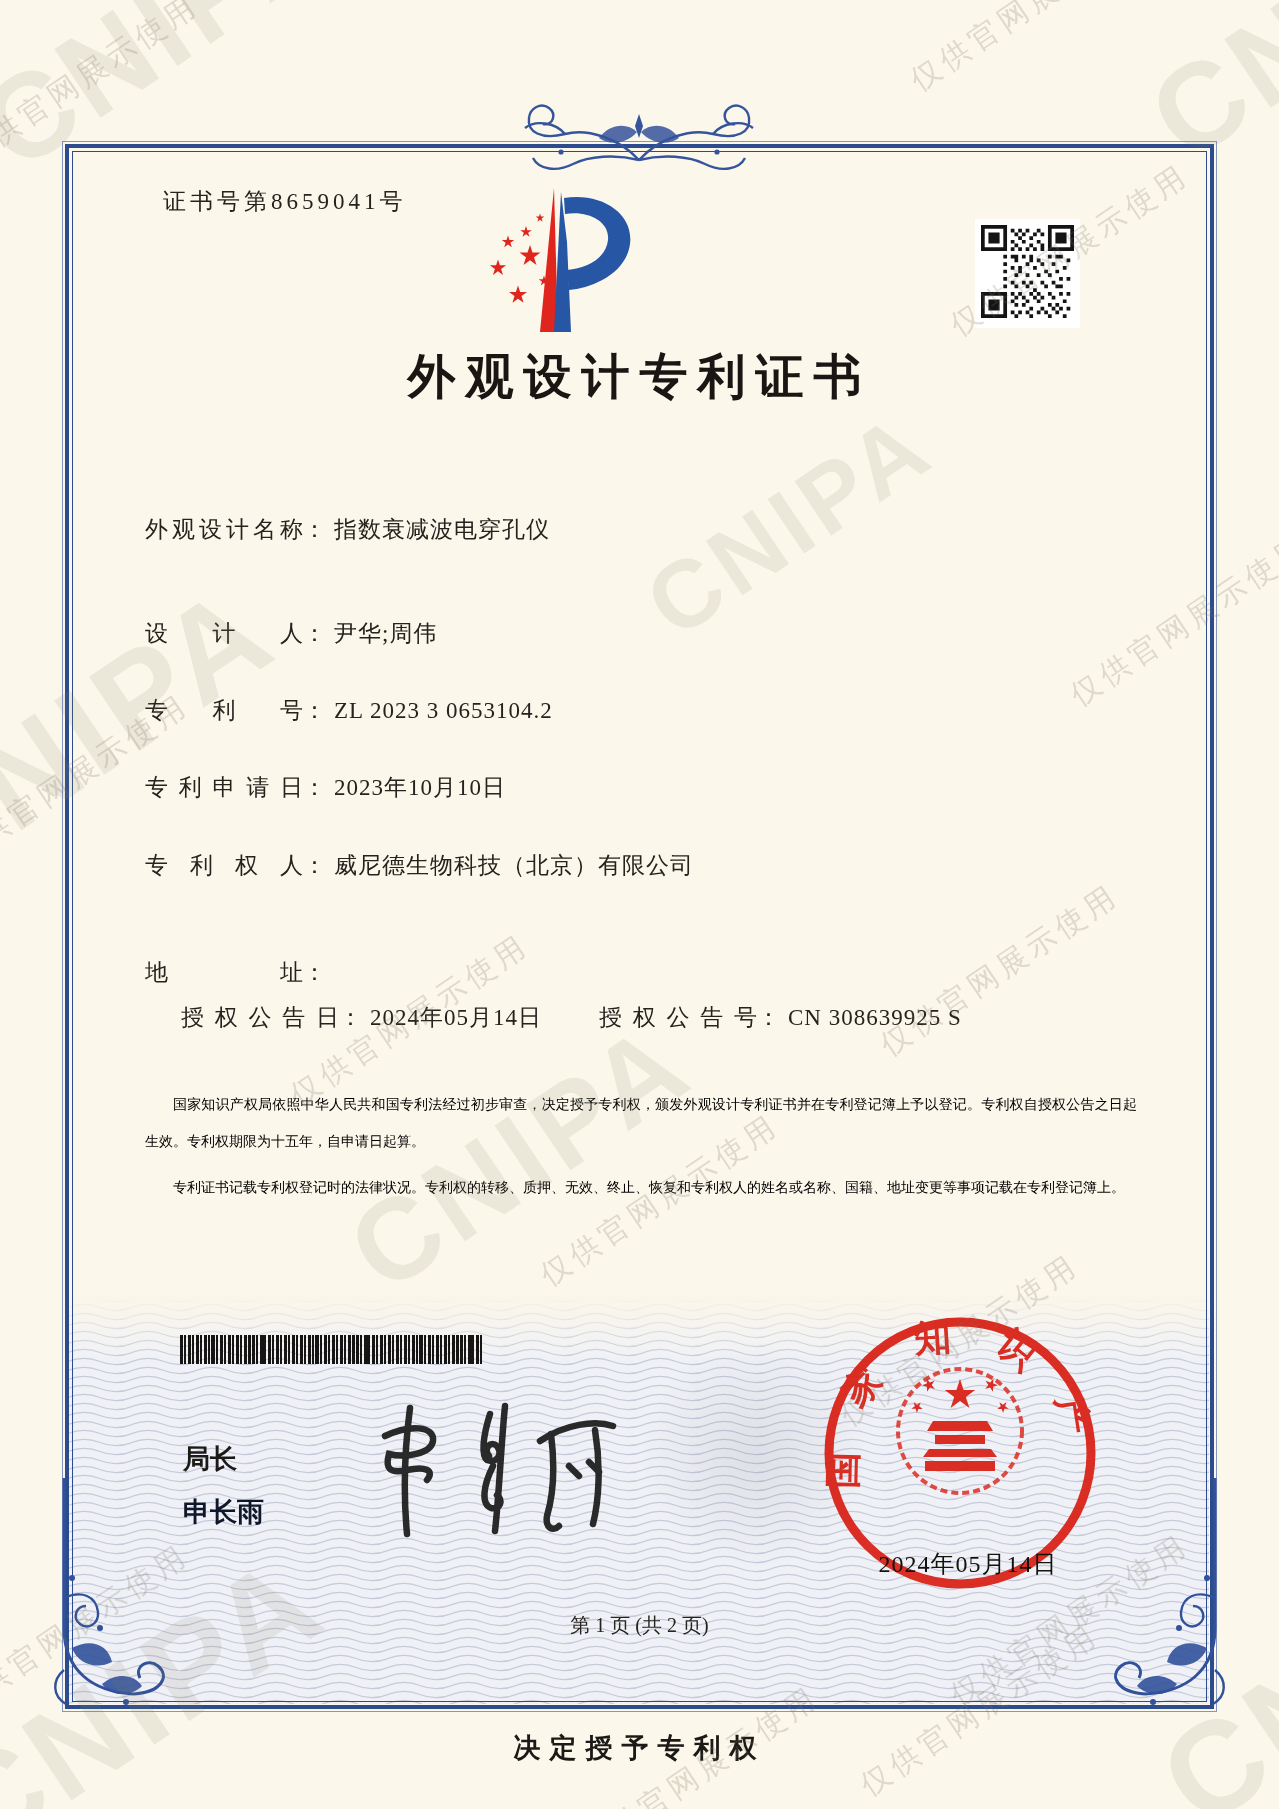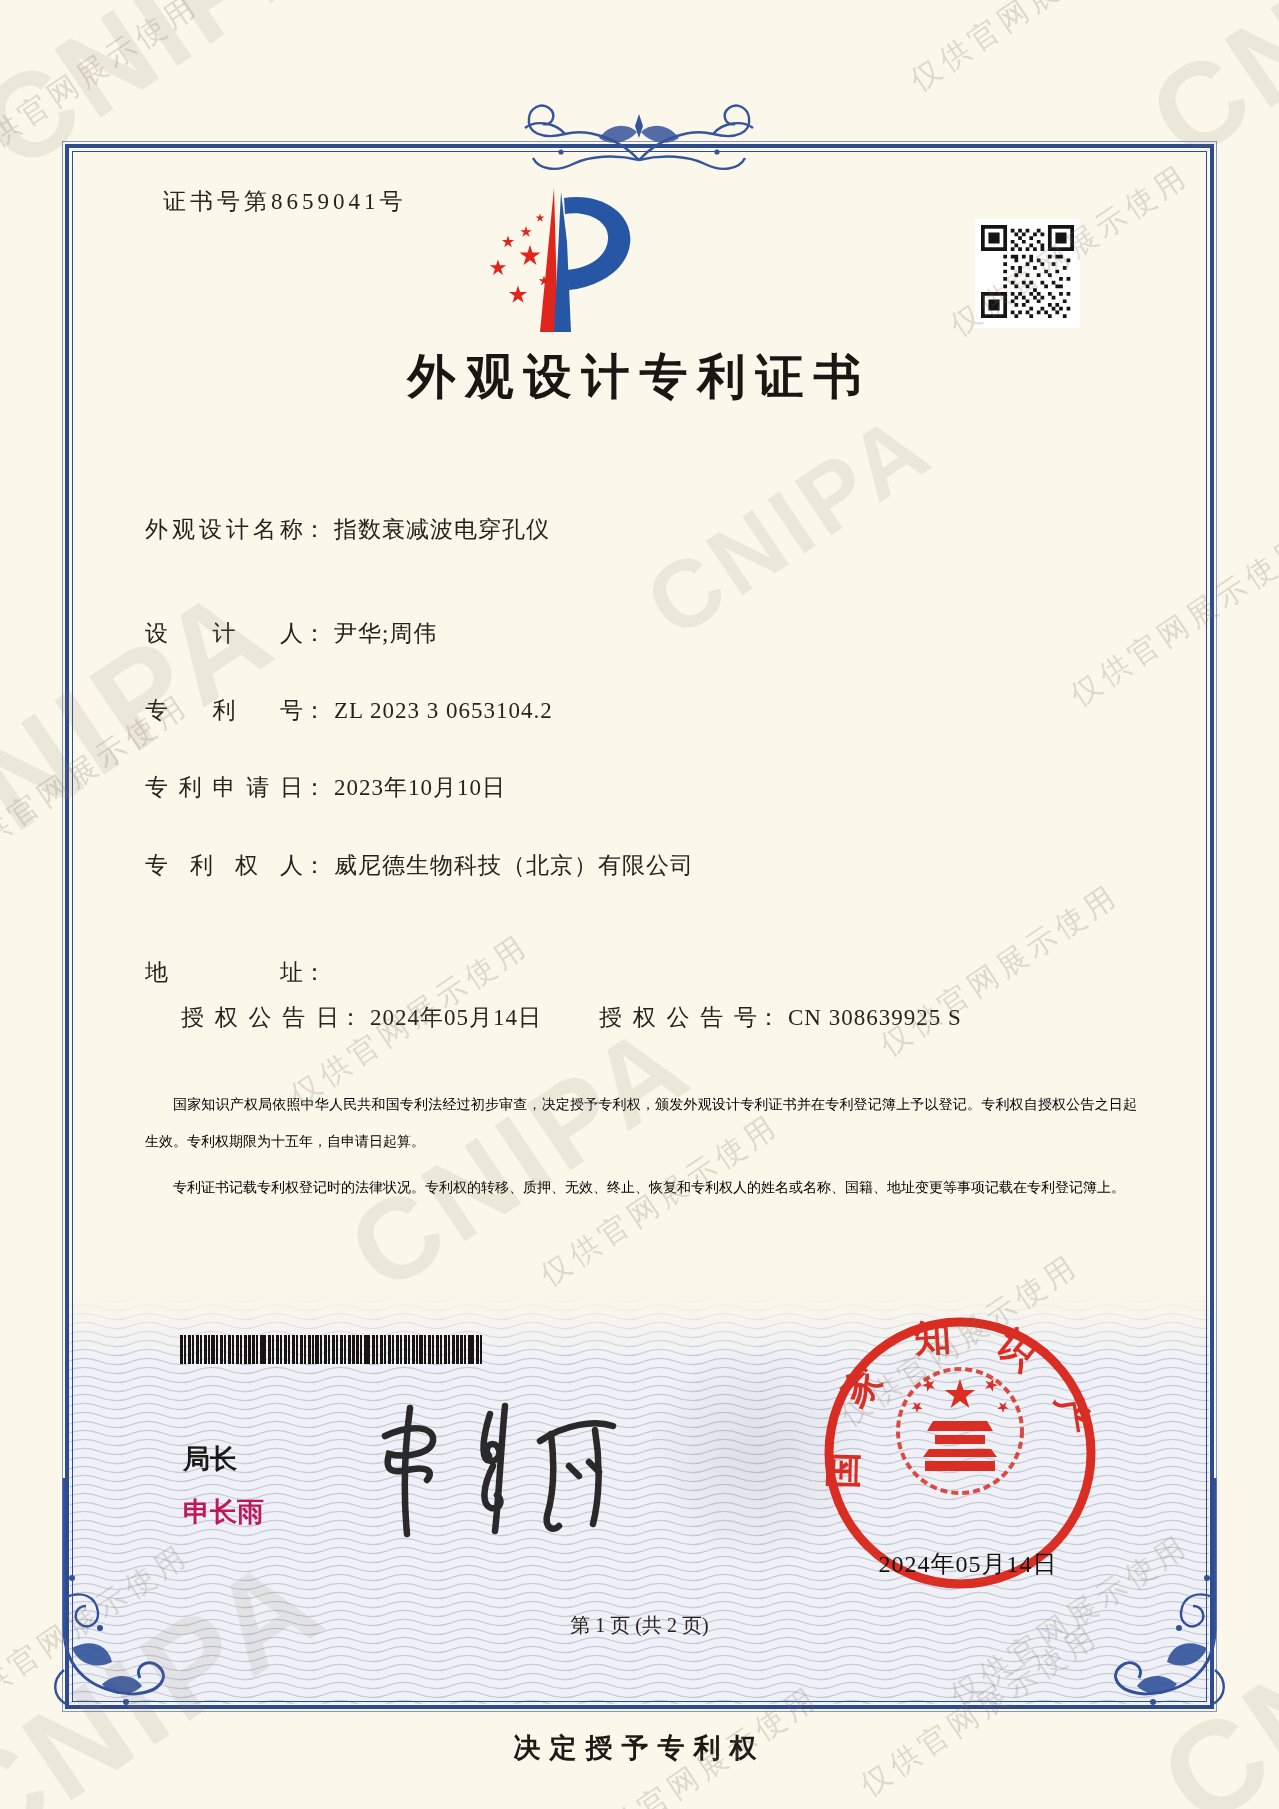--- a/index.html
+++ b/index.html
@@ -39,21 +39,21 @@
 
   
   .barcode{position:absolute;left:180px;top:1335px;width:303px;height:29px;z-index:10;
     background:
       repeating-linear-gradient(90deg,#171513 0 2px,transparent 2px 4px),
       repeating-linear-gradient(90deg,#171513 0 3px,transparent 3px 8px),
       repeating-linear-gradient(90deg,transparent 0 5px,#171513 5px 6px,transparent 6px 13px);}
   .signer-title{position:absolute;left:183px;top:1441px;font-family:"Liberation Sans","DejaVu Sans",sans-serif;
     font-size:27px;font-weight:700;color:#1c1a18;z-index:10;}
   .signer-name{position:absolute;left:183px;top:1494px;font-family:"Liberation Sans","DejaVu Sans",sans-serif;
-    font-size:27px;font-weight:700;color:#be185d;z-index:10;}
+    font-size:27px;font-weight:700;color:#0f172a;z-index:10;}
   .signature{position:absolute;left:350px;top:1396px;z-index:11;}
 
   .seal{position:absolute;left:815px;top:1303px;z-index:12;}
   .seal-date{position:absolute;left:853px;top:1548px;width:230px;text-align:center;font-size:24px;color:#14120f;z-index:13;letter-spacing:1px;}
 
   .page-indicator{position:absolute;left:0;top:1612px;width:100%;text-align:center;font-size:20px;color:#26231f;z-index:10;}
   .footer-note{position:absolute;left:0;top:1730px;width:100%;text-align:center;font-size:27px;font-weight:700;
     letter-spacing:9px;color:#1c1a16;z-index:10;}
 
   

